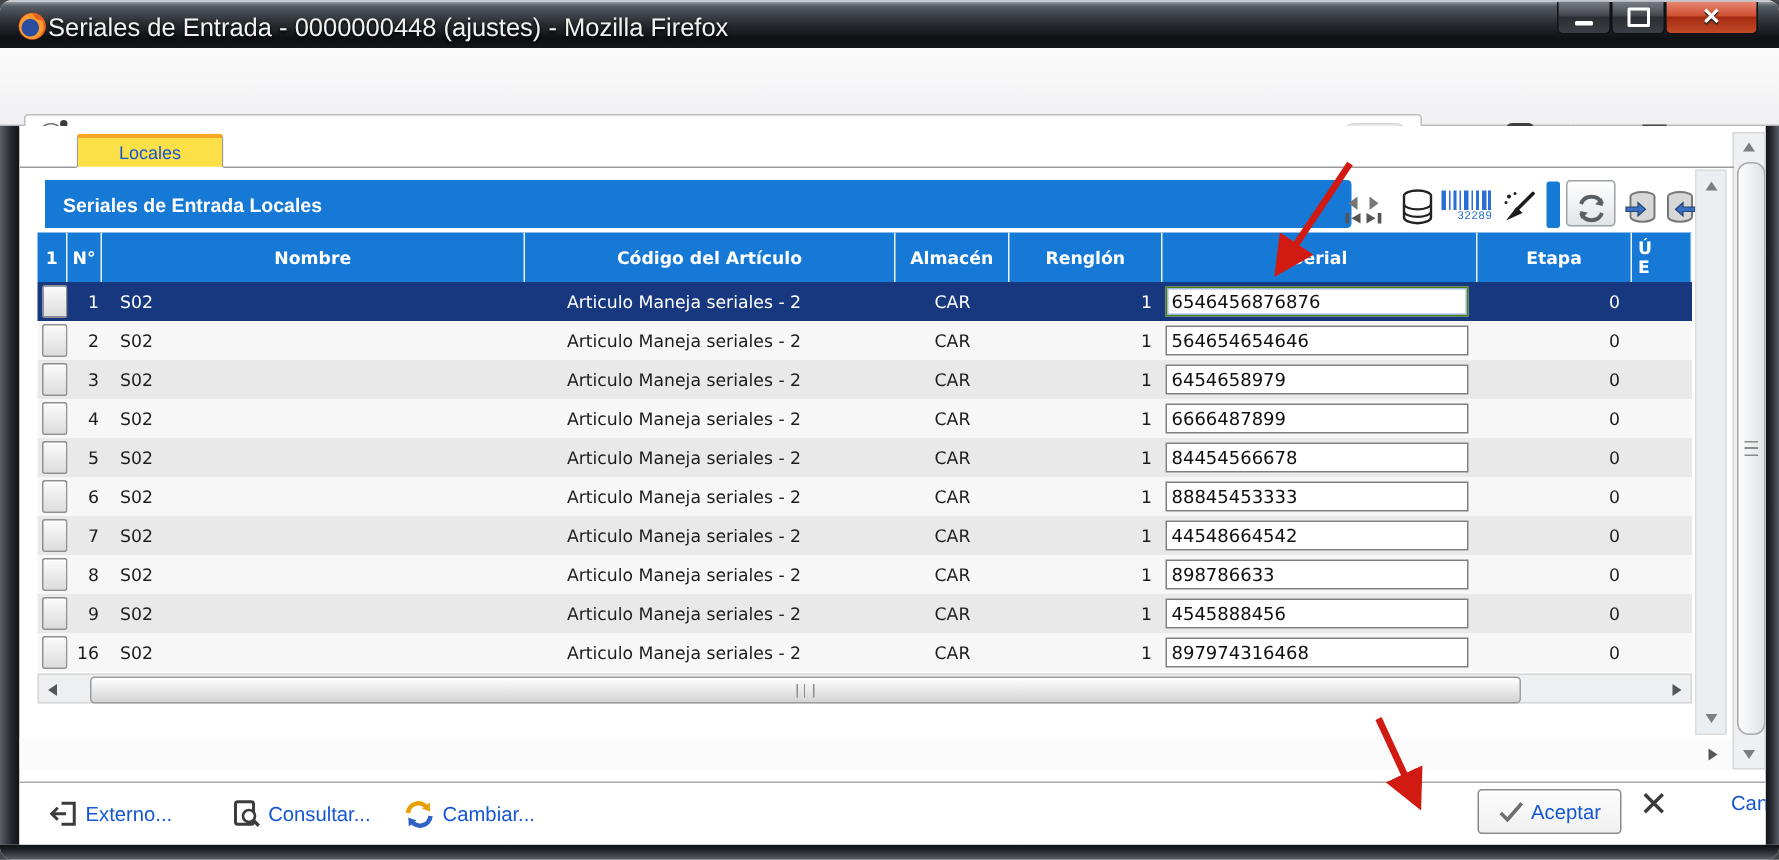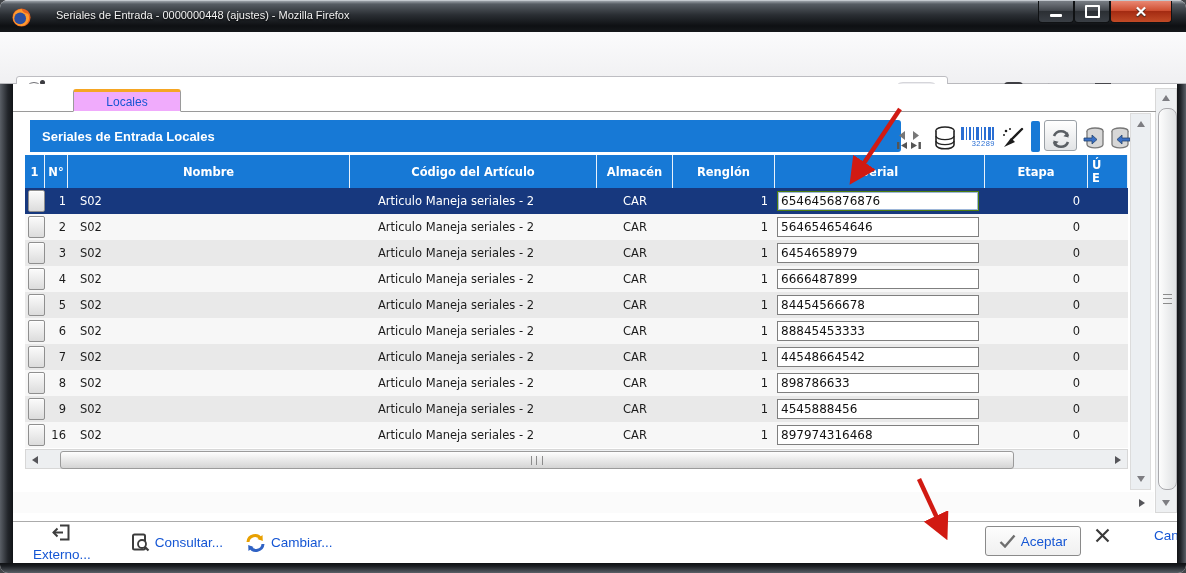--- a/index.html
+++ b/index.html
@@ -4,21 +4,21 @@
 <style>
   html,body{margin:0;padding:0;background:#43464a;font-family:"Liberation Sans",sans-serif;}
   #win{position:relative;width:1186px;height:573px;border-radius:8px;overflow:hidden;background:#fff;}
   .abs{position:absolute;}
 
   
   #titlebar{left:0;top:0;width:1186px;height:32px;
     background:linear-gradient(180deg,#9aa0a7 0%,#565c63 10%,#2a2e33 45%,#0e1013 80%,#15181b 100%);
     border-top:1px solid #c3c8ce;box-sizing:border-box;}
   #fx-logo{left:12px;top:7px;width:19px;height:19px;}
-  #win-title{left:56px;top:8px;color:#f2f2f2;font-size:11px;text-shadow:0 1px 2px #000;white-space:nowrap;}
+  #win-title{left:32px;top:8px;color:#f2f2f2;font-size:17px;text-shadow:0 1px 2px #000;white-space:nowrap;}
   .winbtn{top:0;height:22px;border:1px solid #101214;border-top:none;box-sizing:border-box;
     border-radius:0 0 4px 4px;display:flex;align-items:center;justify-content:center;}
   #btn-min{left:1038px;width:36px;background:linear-gradient(180deg,#787d84,#43474d 45%,#2b2f34 50%,#3a3f45);}
   #btn-max{left:1074px;width:36px;background:linear-gradient(180deg,#787d84,#43474d 45%,#2b2f34 50%,#3a3f45);}
   #btn-close{left:1110px;width:62px;background:linear-gradient(180deg,#e98873,#cf5033 45%,#a42b12 50%,#c14a26);}
   .winbtn .glyph{color:#fff;font-size:12px;line-height:1;text-shadow:0 1px 1px #222;}
   #btn-min .bar{width:12px;height:3px;background:#fff;border-radius:1px;margin-top:8px;}
   #btn-max .box{width:11px;height:9px;border:2px solid #fff;border-radius:1px;}
 
   
@@ -46,21 +46,21 @@
     background:linear-gradient(#fff,#fff) center/16px 2.5px no-repeat,linear-gradient(#47474c,#47474c) center/16px 2.5px no-repeat;}
 
   
   .winborder{background:linear-gradient(90deg,#5a5f66,#23262b 60%,#111316);}
   #border-left{left:0;top:84px;width:13px;height:479px;}
   #border-right{left:1177px;top:84px;width:9px;height:479px;background:linear-gradient(270deg,#5a5f66,#23262b 60%,#111316);}
   #border-bottom{left:0;top:563px;width:1186px;height:10px;background:linear-gradient(0deg,#5a5f66,#1a1d21 70%,#0f1114);}
 
   
   #page{left:13px;top:84px;width:1164px;height:479px;background:#fff;overflow:hidden;}
-  #tab-locales{left:60px;top:5px;width:108px;height:23px;background:#f0abfc;border:1px solid #9a9a9a;border-bottom:1px solid #fff;
+  #tab-locales{left:38px;top:5px;width:98px;height:23px;background:#fde047;border:1px solid #9a9a9a;border-bottom:1px solid #fff;
     border-top:3px solid #f5a623;box-sizing:border-box;border-radius:3px 3px 0 0;
     color:#1556d4;font-size:12px;display:flex;align-items:center;justify-content:center;z-index:3;}
   #tab-line{left:0px;top:27px;width:1143px;height:0;border-top:1px solid #9a9a9a;z-index:2;}
 
   #band{left:17px;top:36px;width:871px;height:32px;background:#1779d6;border-radius:0 3px 3px 0;
     color:#fff;font-weight:bold;font-size:13px;display:flex;align-items:center;padding-left:12px;box-sizing:border-box;}
 
   
   .tbtn{top:40px;height:26px;display:flex;align-items:flex-end;justify-content:center;}
   #tb-nav{left:878px;width:36px;}
@@ -114,21 +114,21 @@
   .arr-up{border-left:4.5px solid transparent;border-right:4.5px solid transparent;border-bottom:6px solid #7d7d82;}
   .arr-down{border-left:4.5px solid transparent;border-right:4.5px solid transparent;border-top:6px solid #7d7d82;}
   .arr-left{border-top:4.5px solid transparent;border-bottom:4.5px solid transparent;border-right:6px solid #55555a;}
   .arr-right{border-top:4.5px solid transparent;border-bottom:4.5px solid transparent;border-left:6px solid #55555a;}
   .sb-btn{position:absolute;display:flex;align-items:center;justify-content:center;}
 
   
   #footer-line{left:0;top:437px;width:1164px;height:0;border-top:1px solid #ababab;}
   #footer{left:0;top:438px;width:1164px;height:41px;background:#fff;display:flex;align-items:center;}
   .flink{display:flex;align-items:center;gap:5px;color:#1556d4;font-size:13.5px;cursor:default;}
-  #btn-externo{margin-left:20px;flex-direction:column;}
+  #btn-externo{margin-left:20px;}
   #btn-consultar{margin-left:40px;}
   #btn-cambiar{margin-left:22px;}
   #btn-aceptar{position:absolute;left:972px;top:4px;width:96px;height:30px;border:1px solid #8a8a8a;border-radius:3px;
     background:linear-gradient(#fdfdfd,#f0f0f0);display:flex;align-items:center;justify-content:center;gap:5px;box-sizing:border-box;}
   #btn-cancelar{position:absolute;left:1082px;top:6px;gap:44px;}
 
   
   #annot{left:0;top:0;width:1186px;height:573px;pointer-events:none;z-index:60;}
 </style>
 </head>

